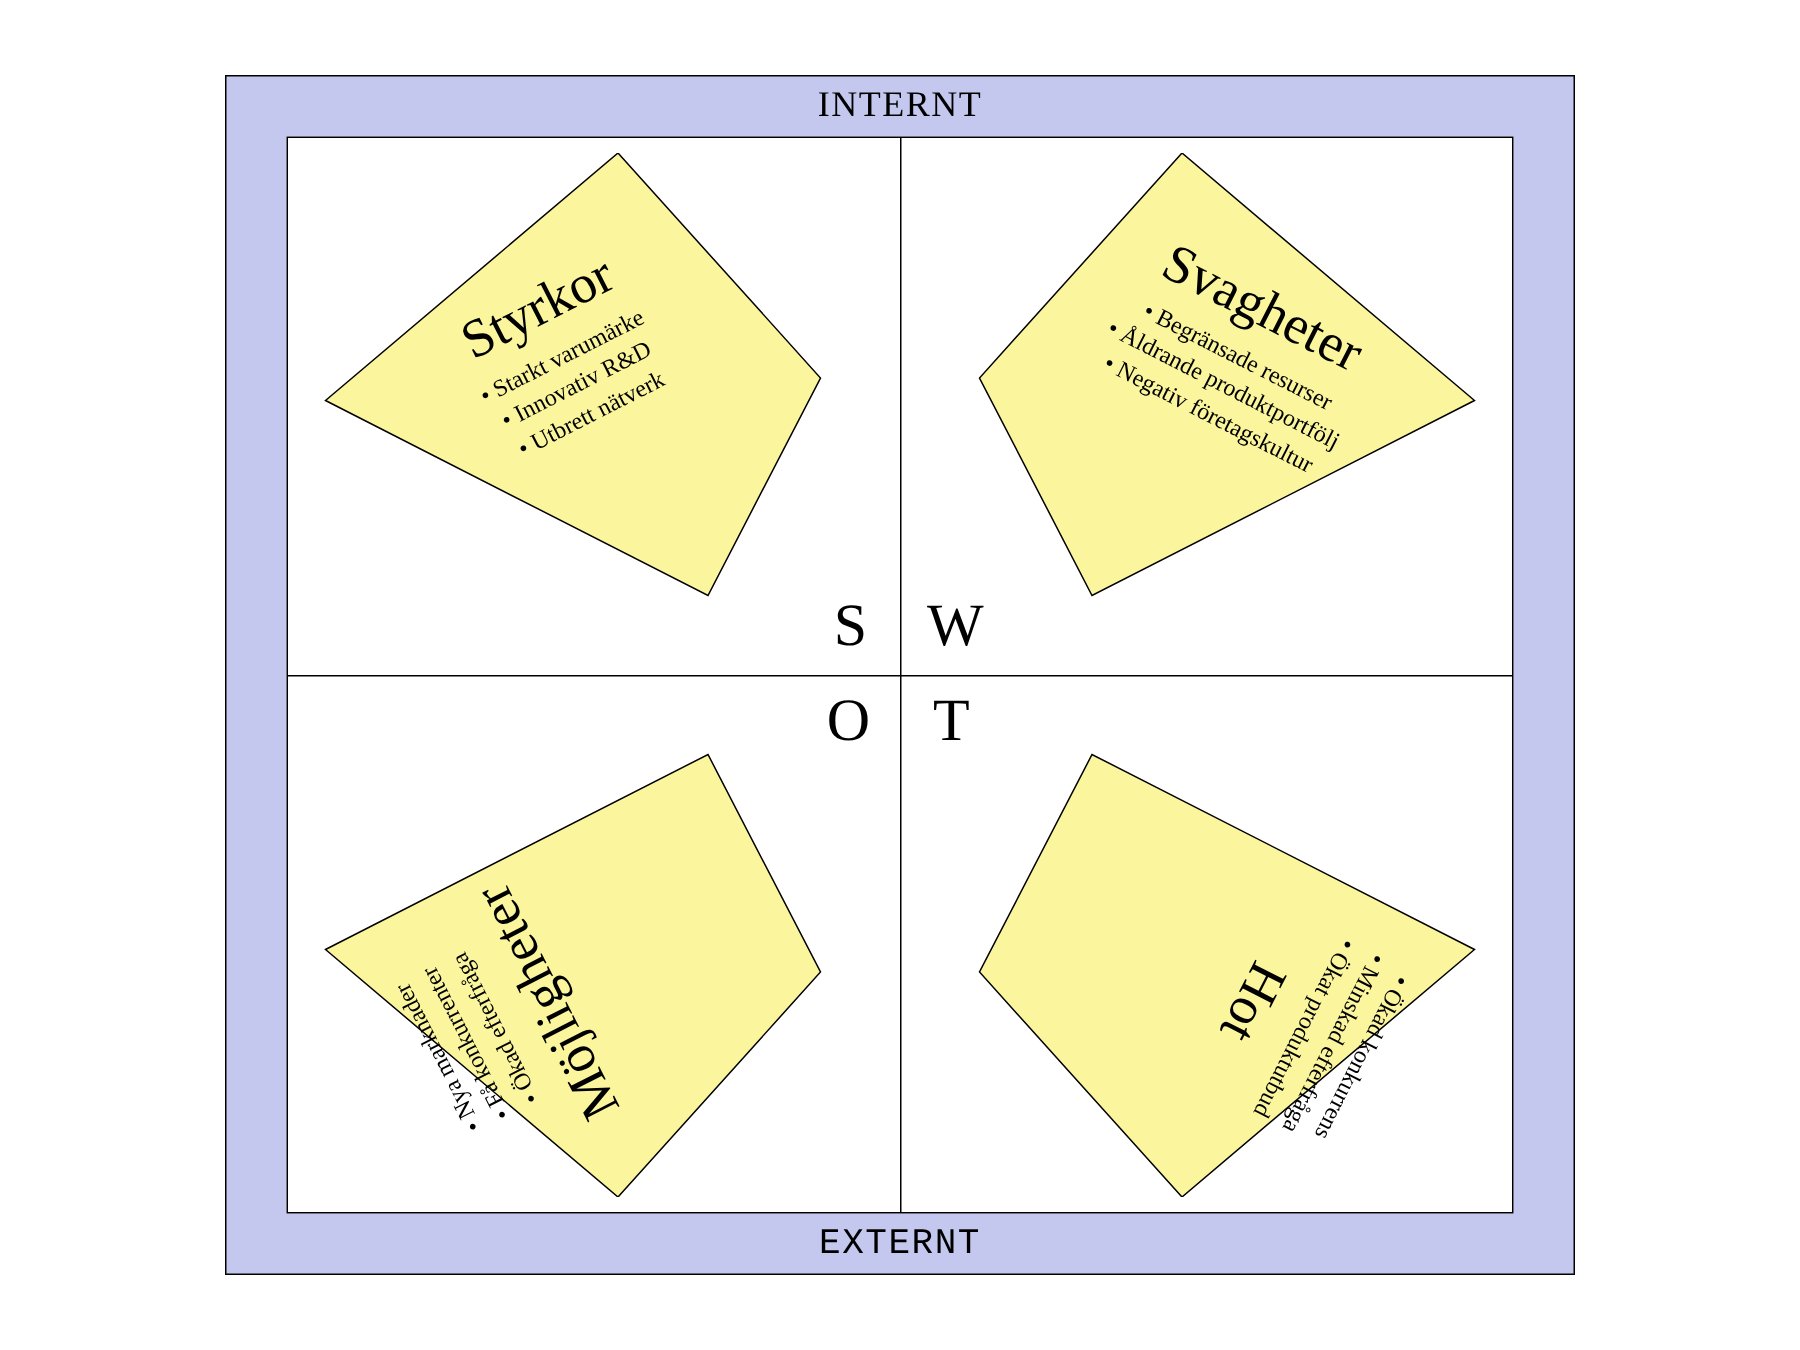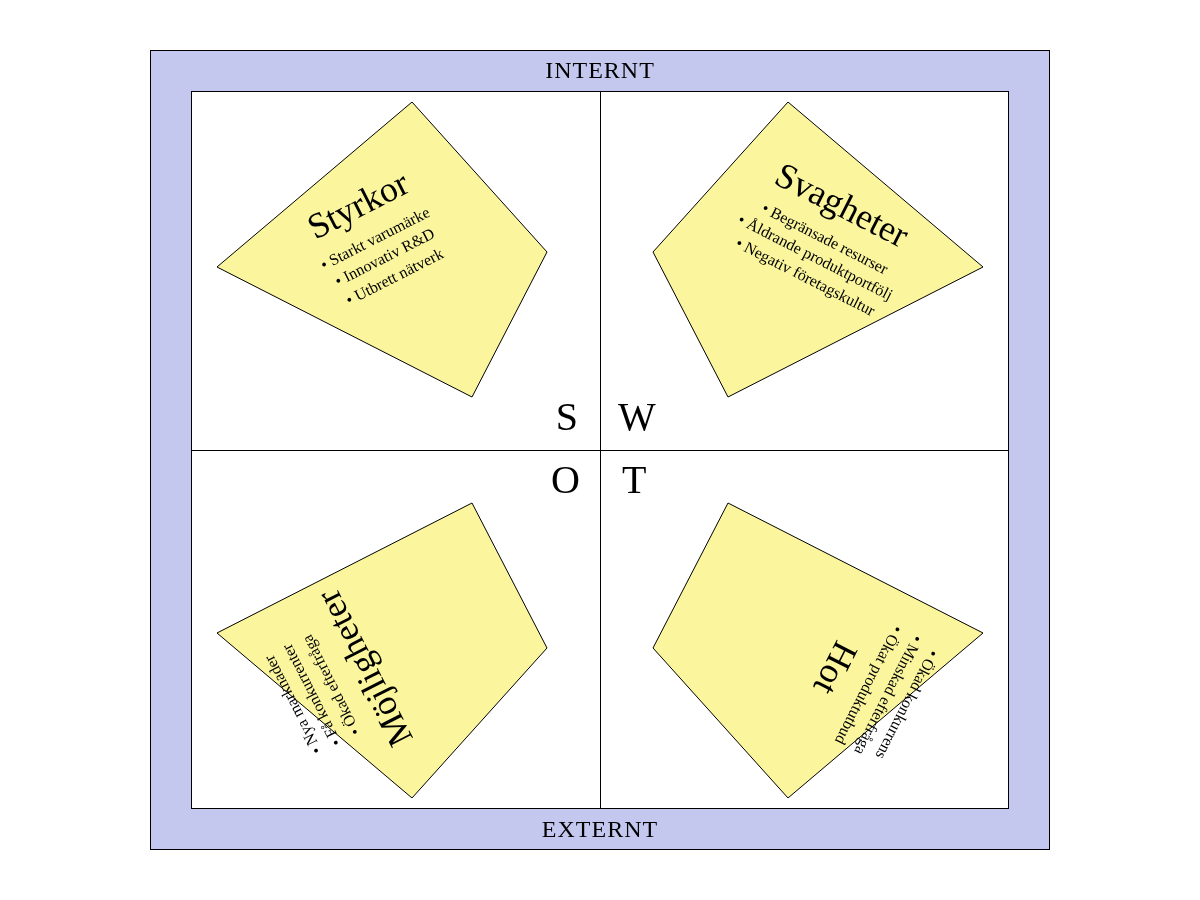--- a/index.html
+++ b/index.html
@@ -48,20 +48,21 @@
     top: 6px;
     left: 0;
     right: 0;
     text-align: center;
   }
   .axis-bottom {
     bottom: 6px;
     left: 0;
     right: 0;
     text-align: center;
+    font-family: Liberation Mono, monospace;
   }
   .axis-left {
     left: 6px;
     top: 50%;
     transform: translateY(-50%) rotate(-90deg);
     transform-origin: center center;
   }
   .axis-right {
     right: 6px;
     top: 50%;

